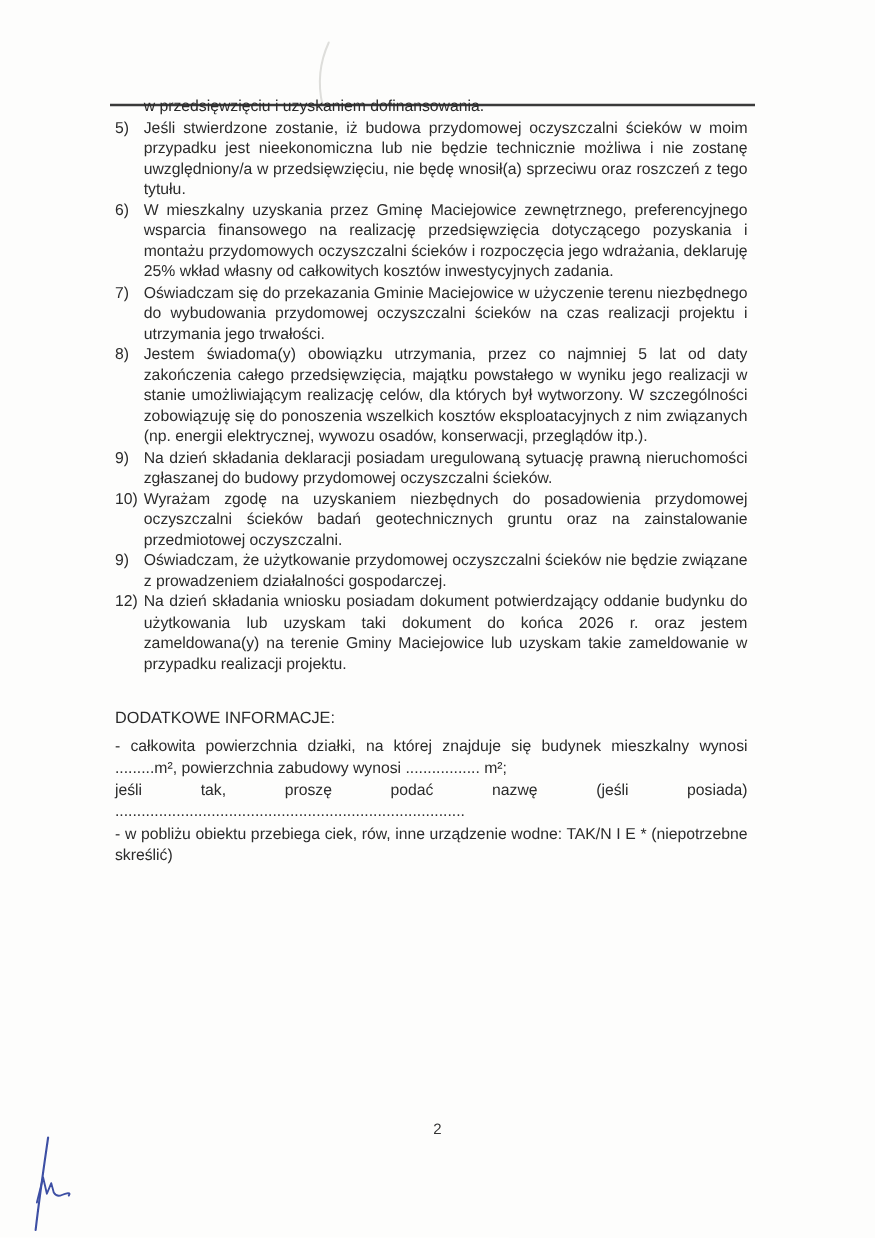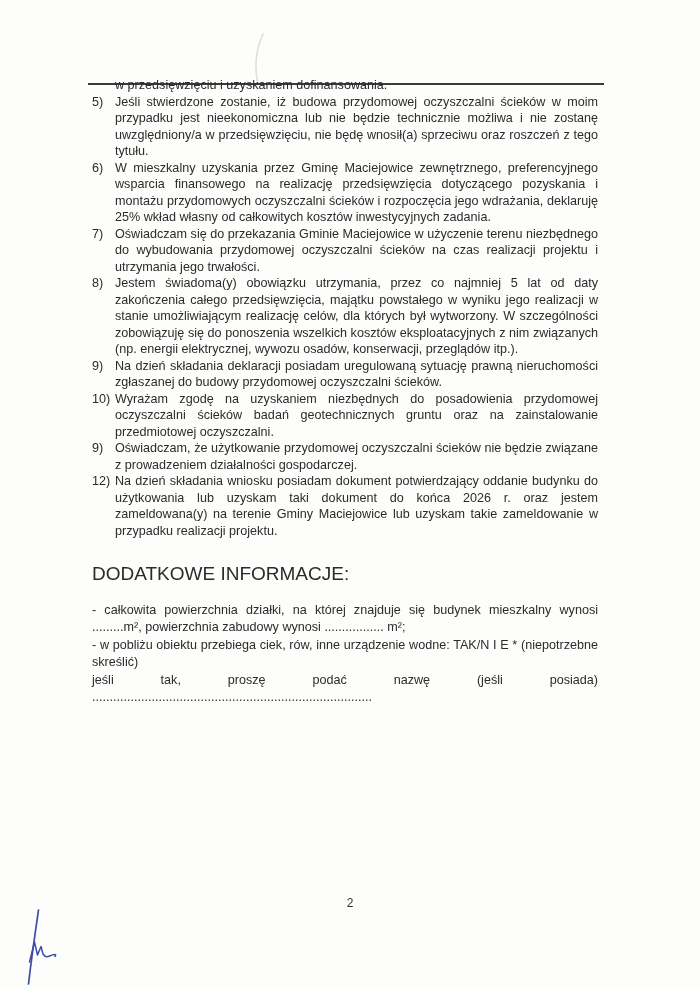--- a/index.html
+++ b/index.html
@@ -44,23 +44,23 @@
     width:23px;
   }
   .li .body{
     flex:1;
     text-align:justify;
     text-justify:inter-word;
   }
   .info-heading{
     margin:27px 0 0 0;
     font-weight:normal;
-    font-size:19px;
+    font-size:13px;
   }
-  .info-lines{margin-top:19px;}
+  .info-lines{margin-top:6px;}
   .info-line{
     margin:0;
     text-align:justify;
     text-justify:inter-word;
     line-height:17.5px;
   }
   .page-number{
     position:absolute;
     left:0;right:0;
     top:896px;
@@ -121,22 +121,22 @@
         <div class="li">
           <span class="num">12)</span>
           <span class="body"><span>Na dzień składania wniosku posiadam dokument potwierdzający oddanie budynku do użytkowania lub uzyskam taki dokument do końca 2026 r. oraz jestem zameldowana(y) na terenie Gminy Maciejowice lub uzyskam takie zameldowanie w przypadku realizacji projektu.</span></span>
         </div>
       </div>
 
     <p class="info-heading">DODATKOWE INFORMACJE:</p>
 
     <div class="info-lines">
         <p class="info-line">- całkowita powierzchnia działki, na której znajduje się budynek mieszkalny wynosi .........m², powierzchnia zabudowy wynosi ................. m²;</p>
+        <p class="info-line">jeśli tak, proszę podać nazwę (jeśli posiada) ................................................................................</p>
         <p class="info-line">- w pobliżu obiektu przebiega ciek, rów, inne urządzenie wodne: TAK/N I E * (niepotrzebne skreślić)</p>
-        <p class="info-line">jeśli tak, proszę podać nazwę (jeśli posiada) ................................................................................</p>
       </div>
 
   </div>
 
   <svg class="pen-mark" width="38" height="80" viewBox="0 0 38 80">
     <path class="pen-stroke" d="M 14.5 2 C 12.5 16 8 46 4.5 76" fill="none" stroke="#3d4fa4" stroke-width="1.7" stroke-linecap="round"></path>
     <path class="pen-stroke" d="M 5.5 54 L 10.5 34 L 13.5 47 L 17 38.5 L 19 46 Q 21.5 50 25.5 48 Q 28 47 30.5 46.5 Q 32.5 46.5 31 48.5" fill="none" stroke="#3d4fa4" stroke-width="1.5" stroke-linecap="round" stroke-linejoin="round"></path>
   </svg>
 
   <div class="page-number">2</div>

